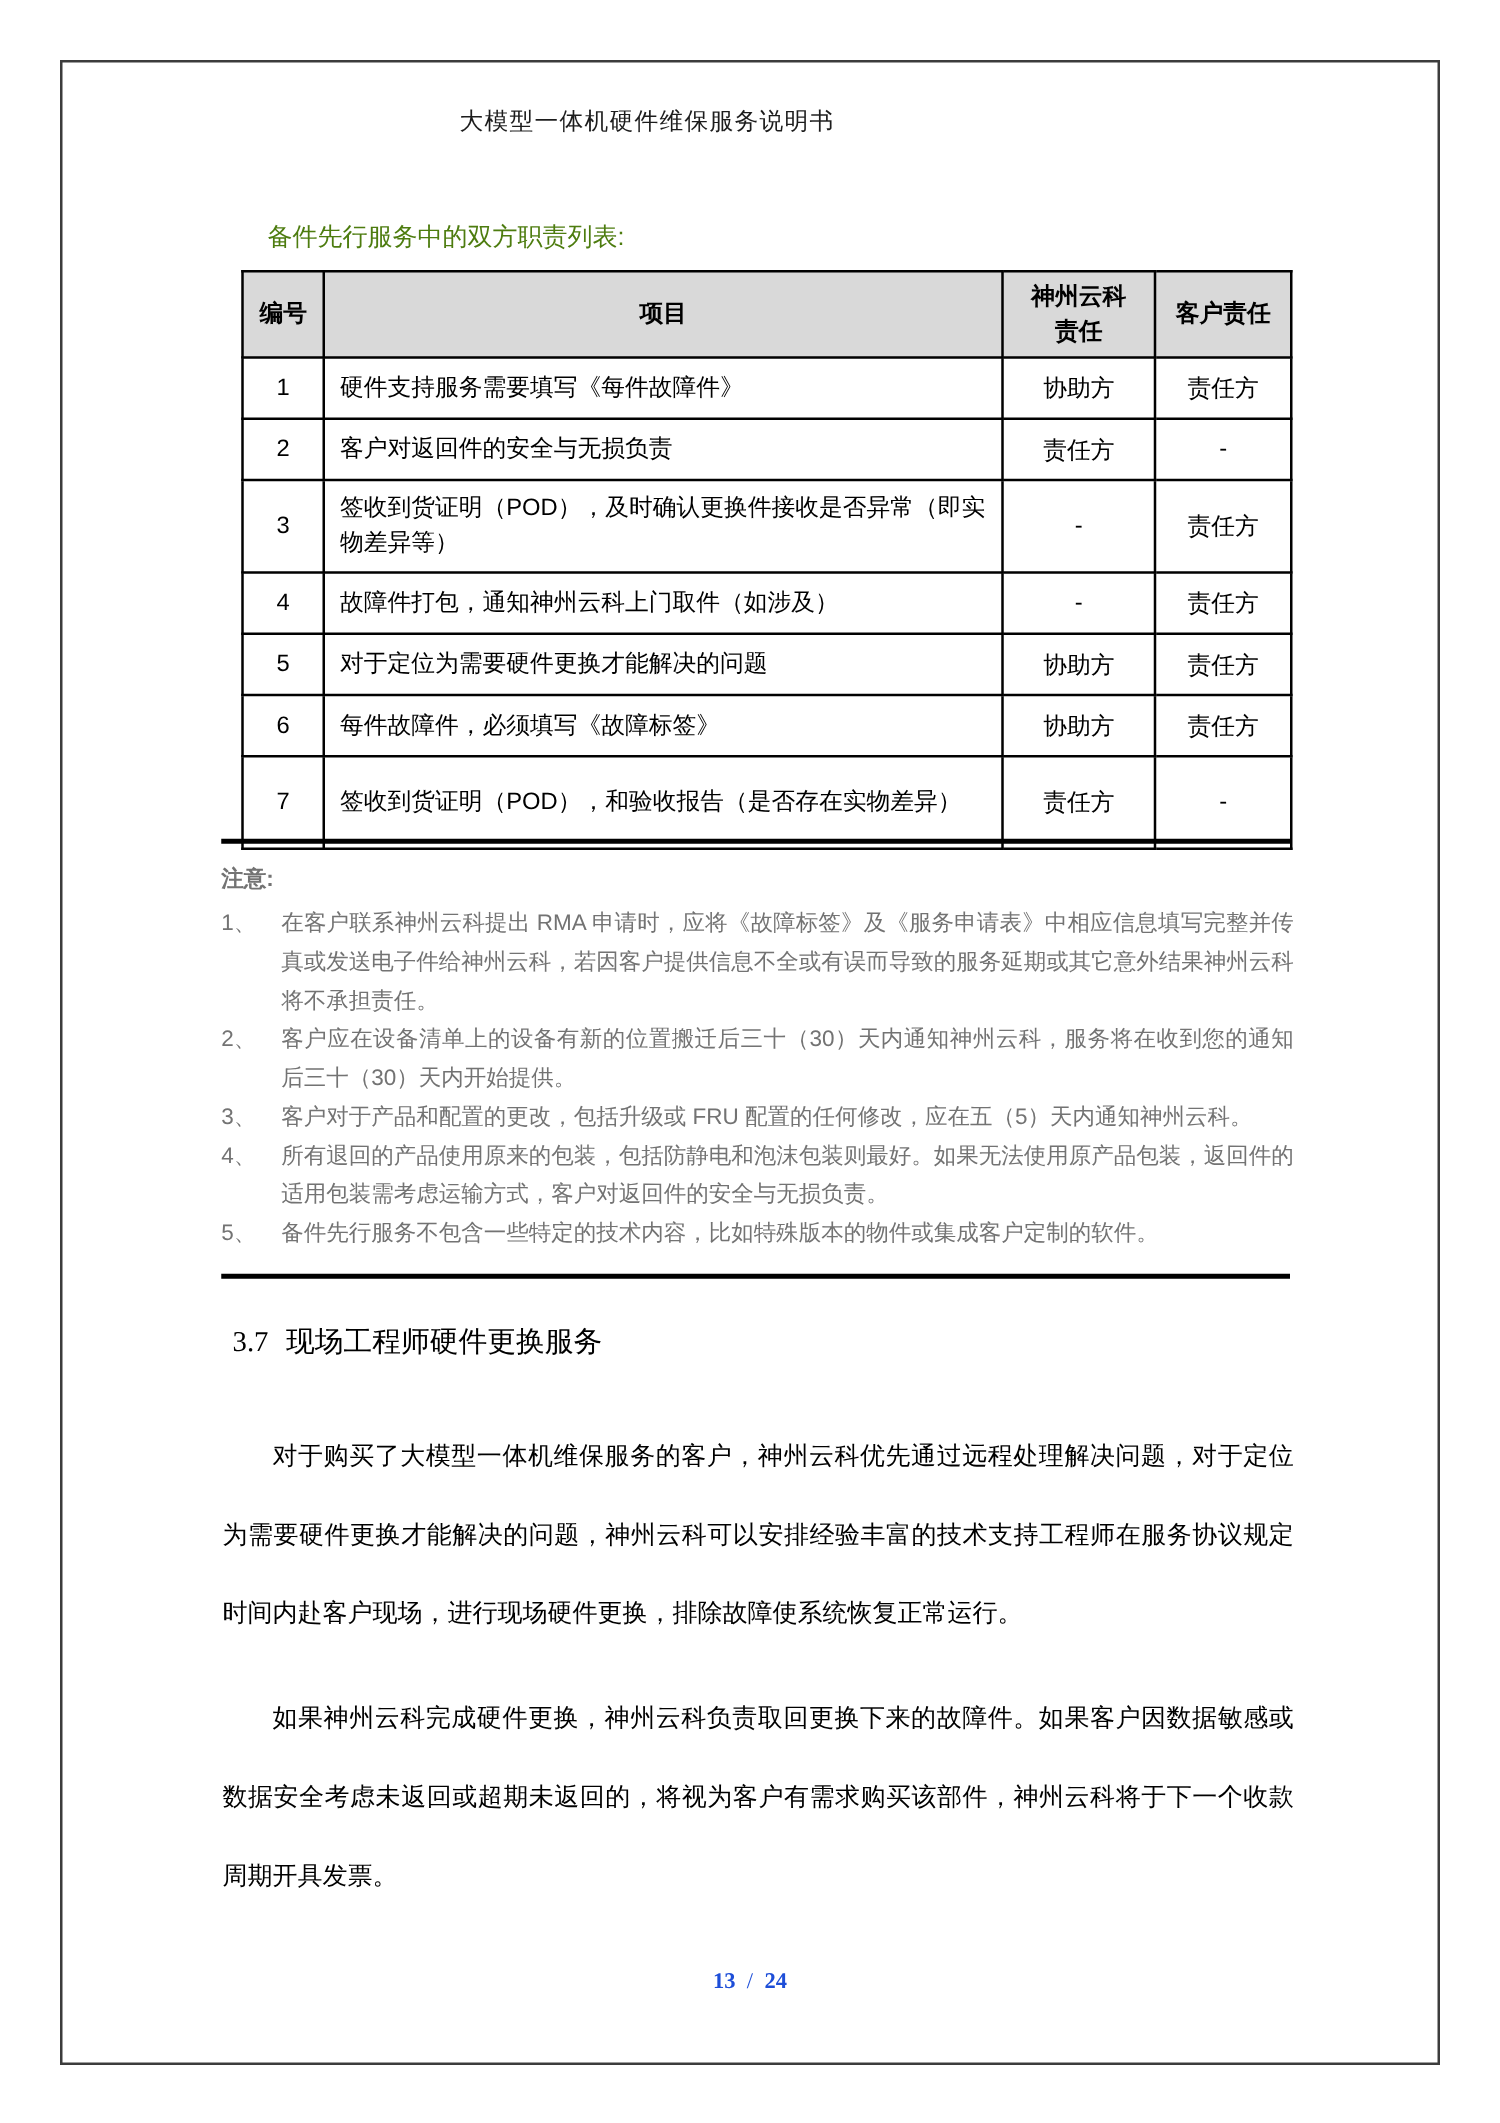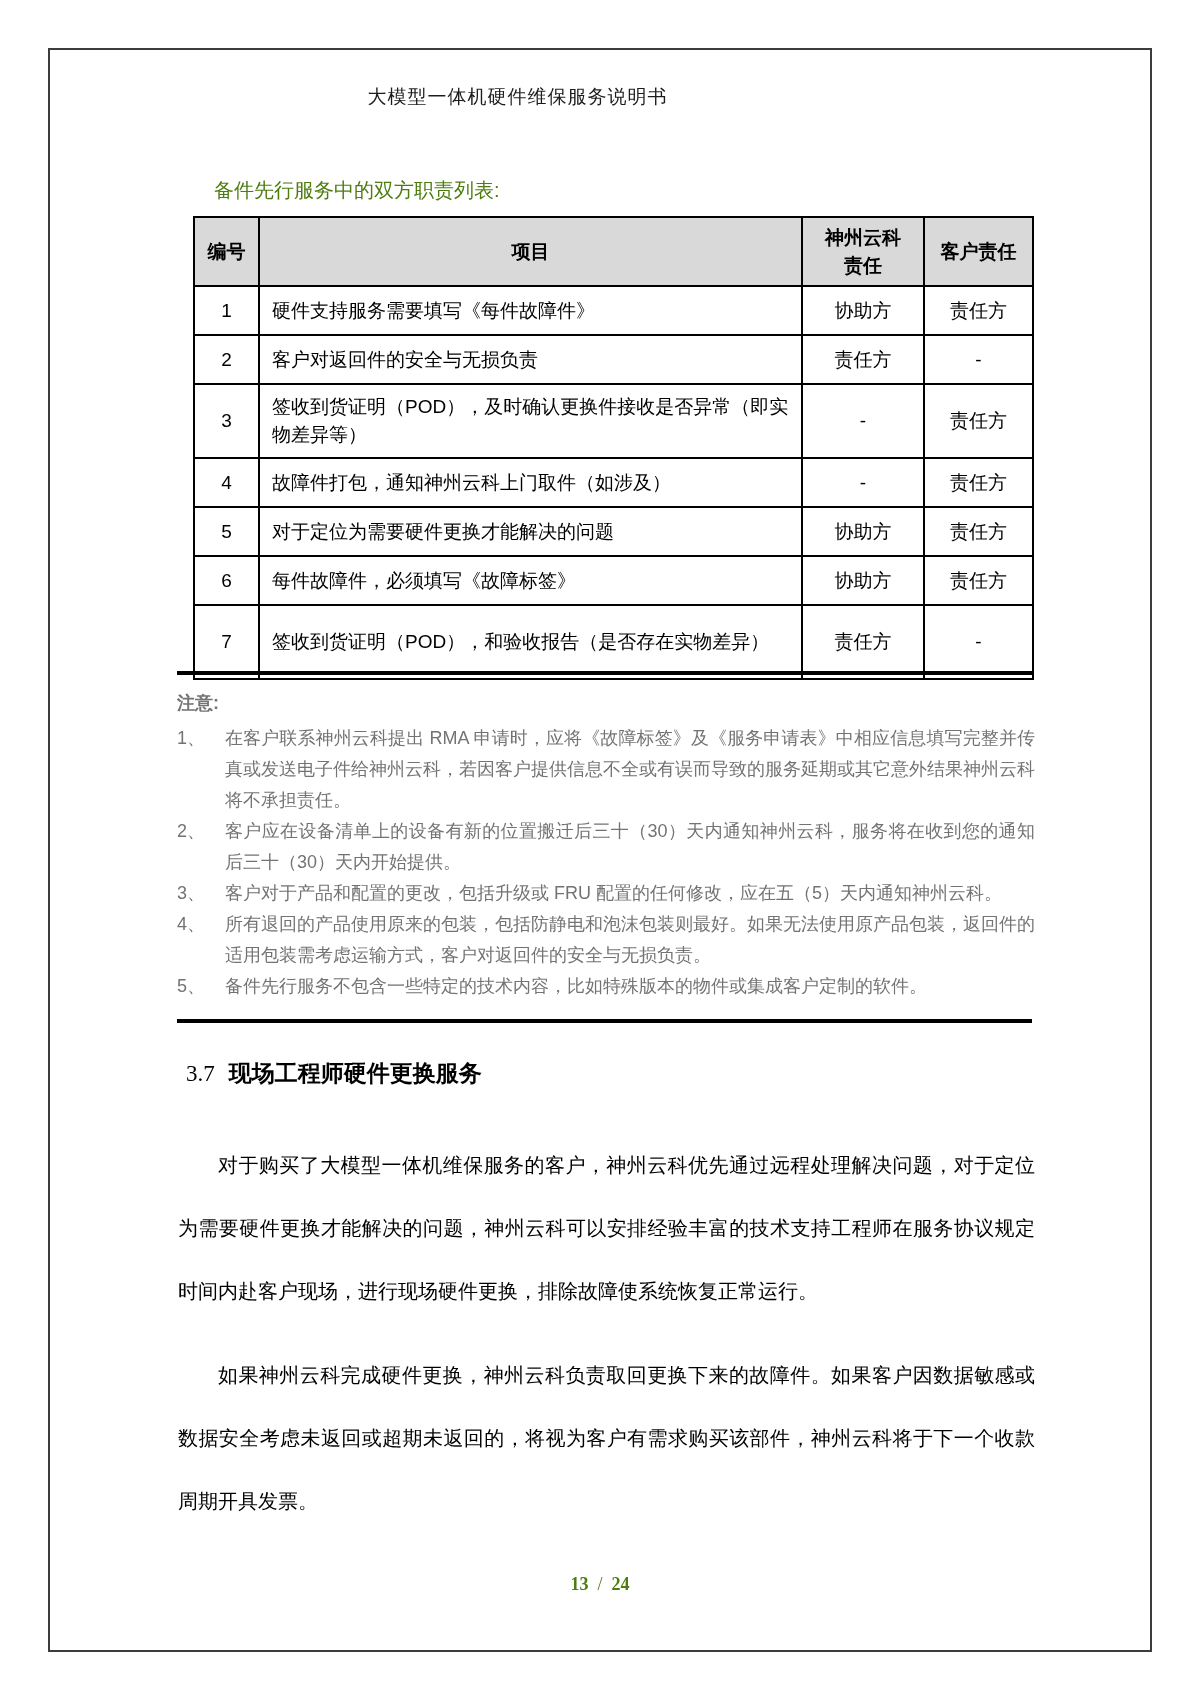--- a/index.html
+++ b/index.html
@@ -52,30 +52,30 @@
   .note-item { display:flex; }
   .note-num { flex:none; width:48px; }
   .note-text { flex:1; text-align:justify; }
   .section-heading {
     position:absolute; left:186px; top:1057px; font-size:23px; line-height:32px;
     white-space:nowrap;
   }
   .section-number {
     font-family:"Liberation Serif","DejaVu Serif",serif; font-weight:400; margin-right:14px;
   }
-  .section-title { font-weight:700; }
+  .section-title { font-weight:400; }
   .body-par {
     position:absolute; left:178px; width:857px;
     font-size:20px; line-height:63px; text-align:justify; text-indent:2em; color:#000;
   }
   .par-1 { top:1134px; }
   .par-2 { top:1344px; }
   .page-footer {
     position:absolute; top:1574px; left:0; width:1200px; text-align:center;
-    font-family:"Liberation Serif","DejaVu Serif",serif; font-size:18px; color:#4d7c0f;
+    font-family:"Liberation Serif","DejaVu Serif",serif; font-size:18px; color:#1d4ed8;
   }
   .page-footer .num { font-weight:700; }
   .page-footer .sep { font-weight:400; margin:0 9px; }
 </style>
 </head>
 <body>
 
 <div class="page">
 
   <div class="page-border"></div>

